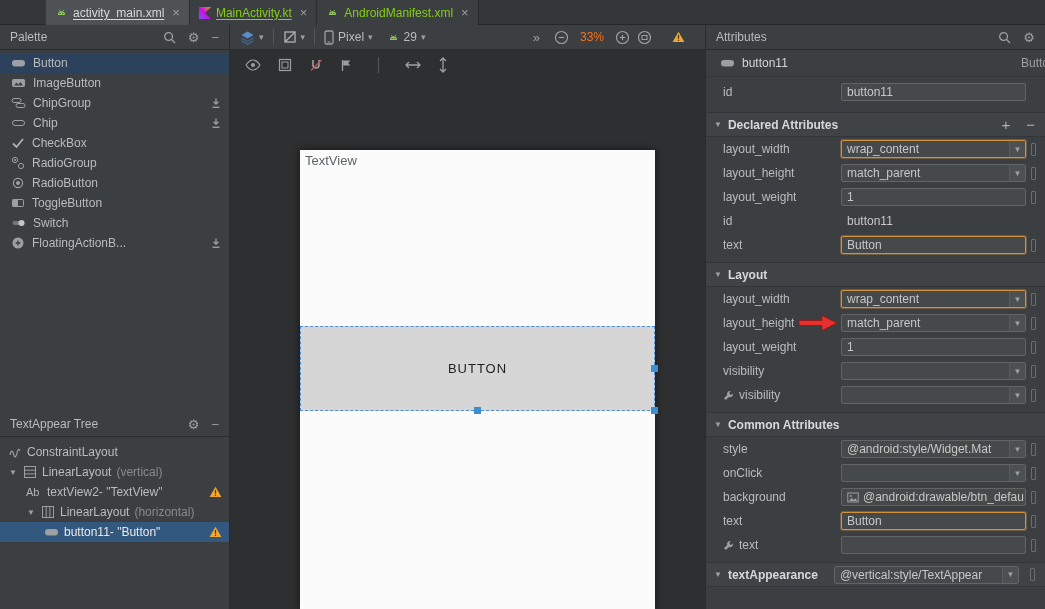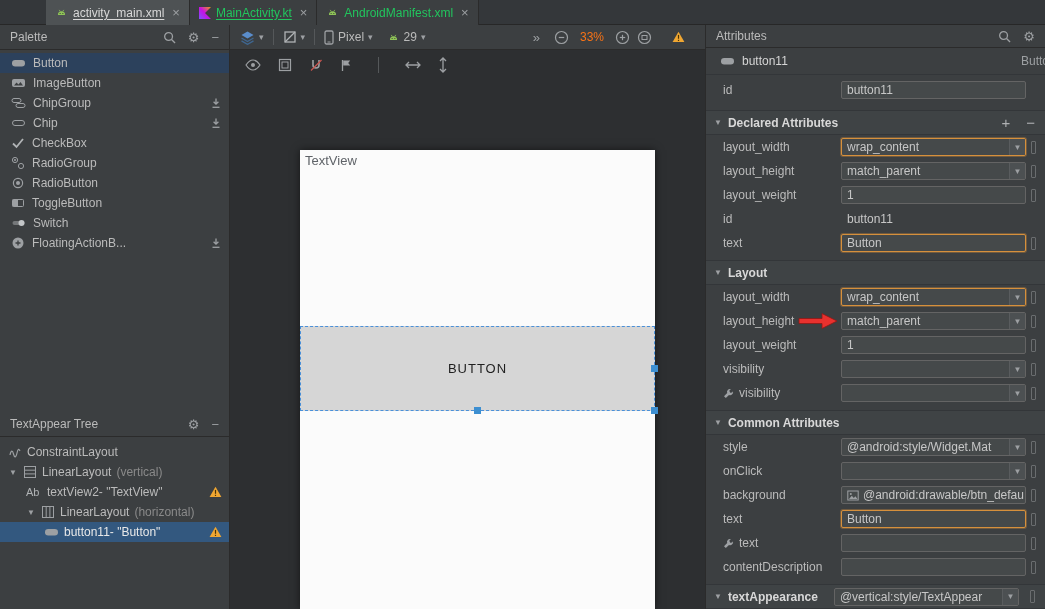--- a/index.html
+++ b/index.html
@@ -12,21 +12,21 @@
     position:relative;
   }
   .ico { display:inline-flex; align-items:center; justify-content:center; line-height:1; color:#9da0a3; }
   .ico svg { display:block; }
   .glyph { font-size:13px; color:#9da0a3; }
 
   
   .tabbar { position:absolute; top:0; left:0; right:0; height:25px; background:#34373a; display:flex; border-bottom:1px solid #272727; }
   .tab { display:flex; align-items:center; gap:5px; padding:0 9px; height:25px; background:#3c3f41; border-right:1px solid #2b2b2b; cursor:pointer; white-space:nowrap; }
   .tab.active { background:#4e5254;margin-left:46px; }
-  .tab-label { color:#22c55e; }
+  .tab-label { color:#84cc16; }
   .tab.active .tab-label { color:#d8d8d8; }
   .tab-label.modified { text-decoration:underline; text-underline-offset:2px; }
   .tab-close { color:#9da0a3; font-size:13px; margin-left:3px; }
 
   
   .panel-header { height:25px; background:#3c3f41; border-bottom:1px solid #2b2b2b; display:flex; align-items:center; padding:0 10px; gap:12px; }
   .panel-header .ph-title { color:#bbbbbb; margin-right:auto; }
   .hdr-icon { cursor:pointer; }
 
   
@@ -667,29 +667,20 @@
                 <path d="M10 3.2A3 3 0 0 1 6 6.9L2.8 10.1 1 8.3 4.2 5.1A3 3 0 0 1 7.9 1.1L6.3 2.7l.9 2 2-.2z" fill="#9da0a3"></path>
               </svg>
             </span>
             <span>text</span>
           </span>
           <span class="attr-field">
             <span class="fv"></span>
           </span>
           <span class="attr-flag"></span>
         </div>
-        <div class="attr-row">
-          <span class="attr-label">
-            <span>contentDescription</span>
-          </span>
-          <span class="attr-field">
-            <span class="fv"></span>
-          </span>
-          <span class="attr-flag"></span>
-        </div>
         <div class="attr-section inline">
           <span class="sec-arrow">▼</span>
           <span class="sec-title">textAppearance</span>
           <span class="attr-field">
             <span class="fv">@vertical:style/TextAppear</span>
             <span class="dda">▼</span>
           </span>
           <span class="attr-flag"></span>
         </div>
       </div>

